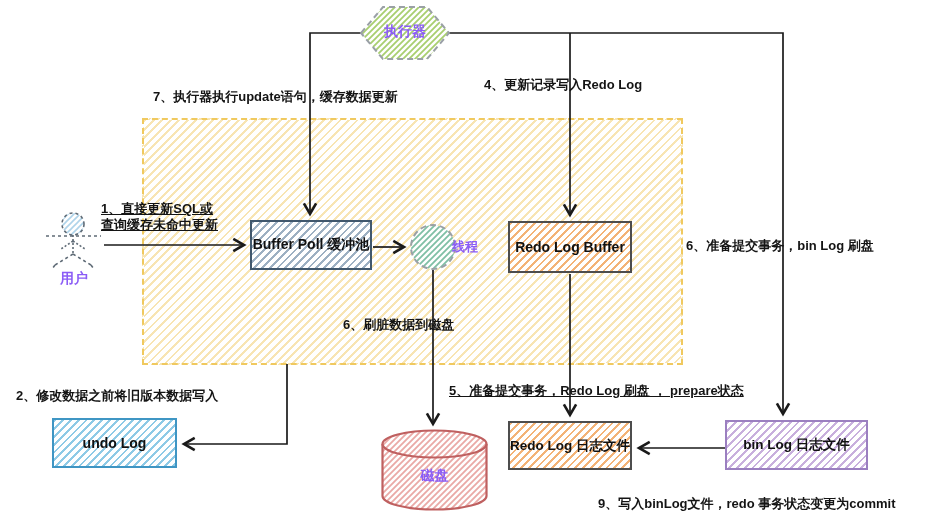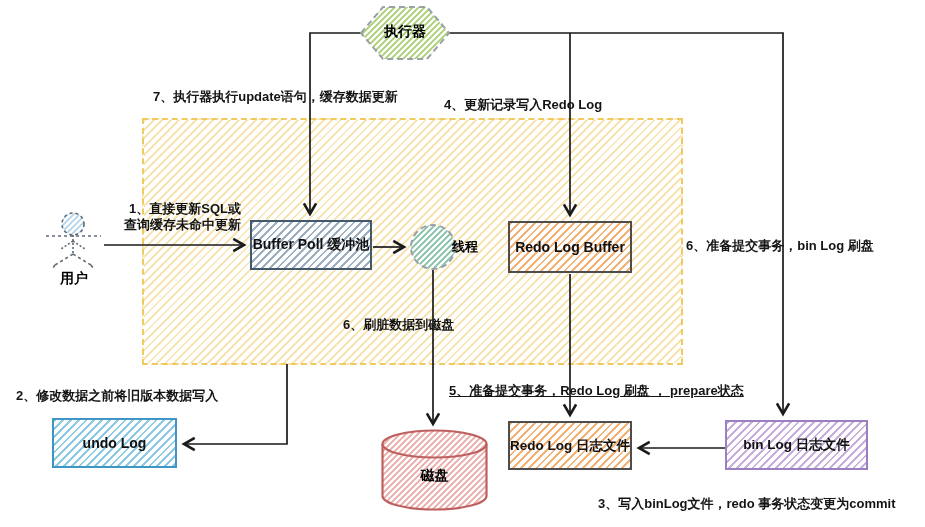--- a/index.html
+++ b/index.html
@@ -26,32 +26,32 @@
   .hatch-blue{background-image:repeating-linear-gradient(135deg,#8ecae6 0,#8ecae6 2px,transparent 2px,transparent 5.5px);border:2px solid #3f96c4;}
   .hatch-purple{background-image:repeating-linear-gradient(135deg,#c8afdd 0,#c8afdd 2px,transparent 2px,transparent 5.5px);border:2px solid #9b7fc0;}
   .buffer-pool{left:250px;top:220px;width:122px;height:50px;}
   .redo-buffer{left:508px;top:221px;width:124px;height:52px;}
   .undo-log{left:52px;top:418px;width:125px;height:50px;}
   .redo-file{left:508px;top:421px;width:124px;height:49px;font-size:13.5px;}
   .bin-file{left:725px;top:420px;width:143px;height:50px;font-size:13.5px;}
   
   .shape-label{
     position:absolute;display:flex;align-items:center;justify-content:center;
-    font-weight:bold;color:#000000;z-index:4;text-align:center;pointer-events:none;
+    font-weight:bold;color:#8b5cf6;z-index:4;text-align:center;pointer-events:none;
   }
   .executor-label{left:361px;top:6px;width:88px;height:52px;font-size:14px;}
   .thread-label{left:411px;top:225px;width:44px;height:44px;font-size:13px;padding-left:32px;}
   .disk-label{left:382px;top:467px;width:105px;height:18px;font-size:14px;}
   .user-label{left:49px;top:271px;width:50px;height:16px;font-size:14px;}
   
   .note{position:absolute;font-weight:bold;font-size:13px;color:#141414;z-index:5;white-space:nowrap;}
-  .note1{left:101px;top:201px;width:140px;text-align:right;line-height:16px;white-space:normal;}
+  .note1{left:101px;top:201px;width:140px;text-align:left;line-height:16px;white-space:normal;text-decoration:underline;}
   .note2{left:16px;top:387px;}
   .note3{left:153px;top:88px;}
-  .note4{left:444px;top:76px;margin-top:20px;}
+  .note4{left:484px;top:76px;}
   .note5{left:449px;top:382px;text-decoration:underline;}
   .note6{left:686px;top:237px;}
   .note7{left:598px;top:495px;}
   .note8{left:343px;top:316px;}
 </style>
 </head>
 <body>
 
 <div class="canvas">
 
@@ -134,16 +134,16 @@
 
   <div class="note note1">
     <span>1、直接更新SQL或</span><br>
     <span>查询缓存未命中更新</span>
   </div>
   <div class="note note2">2、修改数据之前将旧版本数据写入</div>
   <div class="note note3">7、执行器执行update语句，缓存数据更新</div>
   <div class="note note4">4、更新记录写入Redo Log</div>
   <div class="note note5">5、准备提交事务，Redo Log 刷盘 ， prepare状态</div>
   <div class="note note6">6、准备提交事务，bin Log 刷盘</div>
-  <div class="note note7">3、写入binLog文件，redo 事务状态变更为commit</div>
+  <div class="note note7">9、写入binLog文件，redo 事务状态变更为commit</div>
   <div class="note note8">6、刷脏数据到磁盘</div>
 
 </div>
 
 </body></html>

